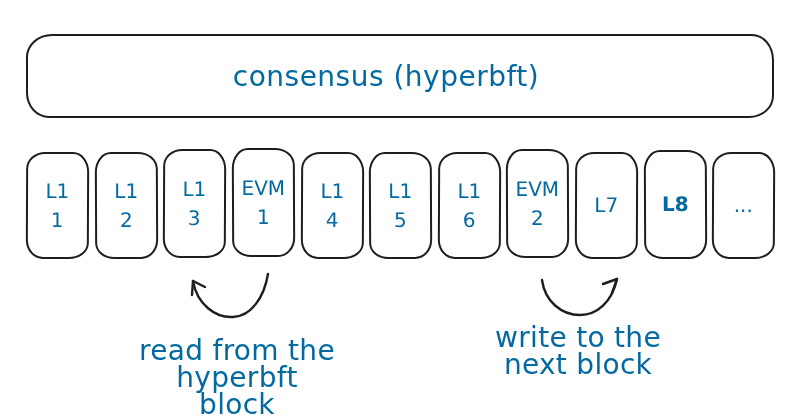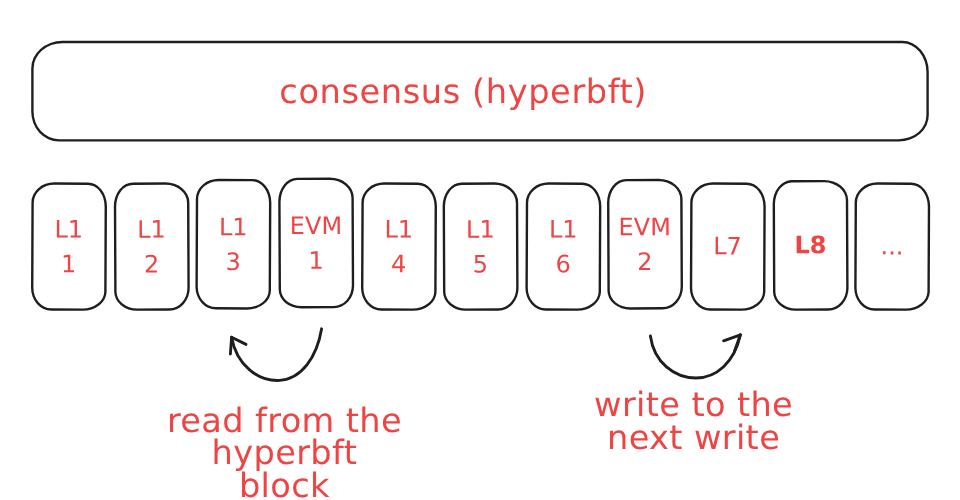--- a/index.html
+++ b/index.html
@@ -3,21 +3,21 @@
 <meta charset="utf-8">
 <style>
   * { margin: 0; padding: 0; box-sizing: border-box; }
   html, body { background: #ffffff; }
   .canvas {
     position: relative;
     width: 800px;
     height: 417px;
     background: #ffffff;
     font-family: "DejaVu Sans", sans-serif;
-    color: #ef4444;
+    color: #0369a1;
     overflow: hidden;
   }
 
   
   .consensus-box {
     position: absolute;
     left: 26px;
     top: 34px;
     width: 748px;
     height: 84px;
@@ -152,16 +152,16 @@
     <polyline points="70,18 84,13 79,27"></polyline>
   </svg>
 
   <div class="caption caption-read">
     <div>read from the</div>
     <div>hyperbft block</div>
   </div>
 
   <div class="caption caption-write">
     <div>write to the</div>
-    <div>next write</div>
+    <div>next block</div>
   </div>
 
 </div>
 
 </body></html>

